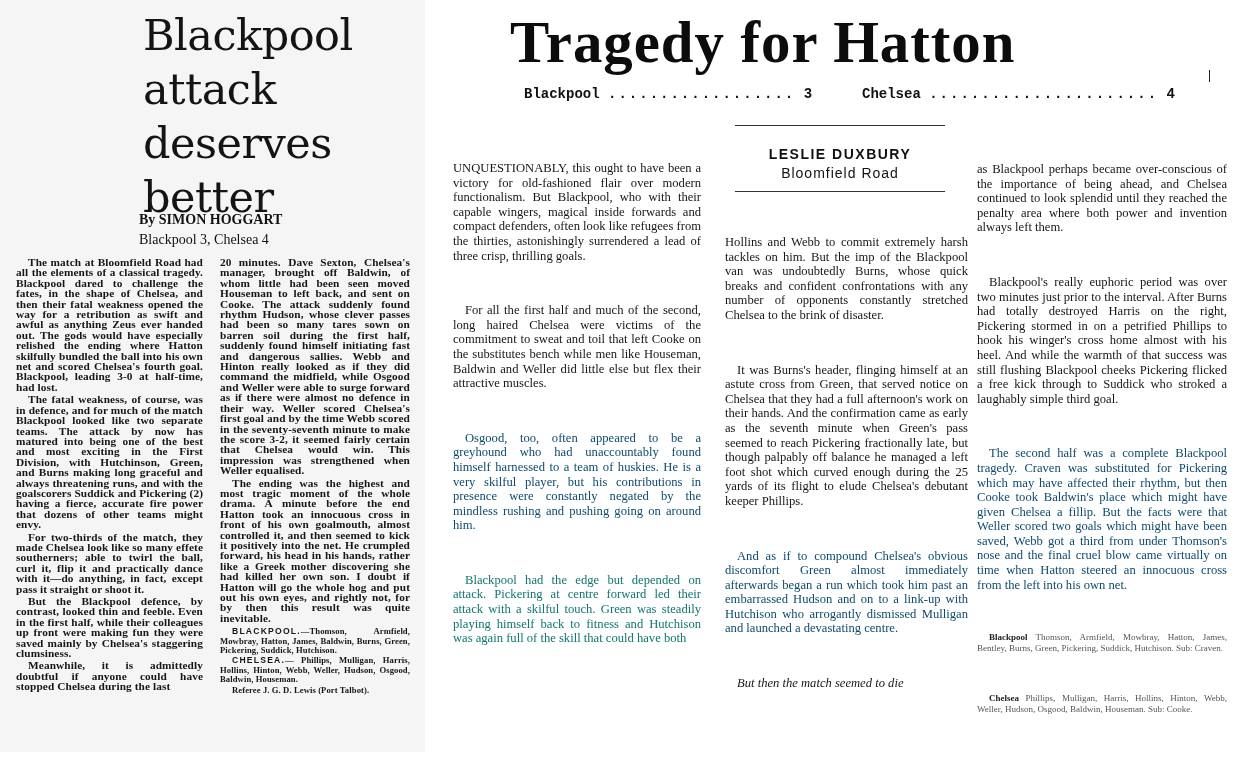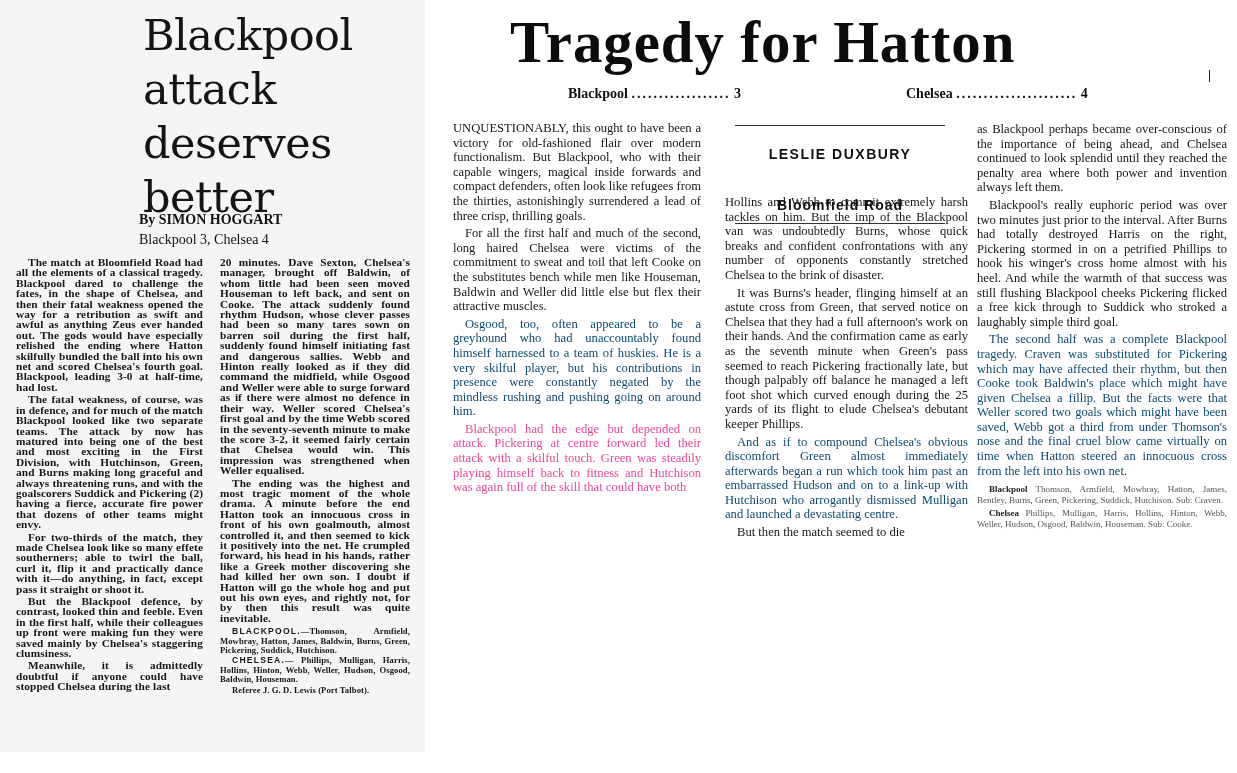--- a/index.html
+++ b/index.html
@@ -33,39 +33,39 @@
   .teams p { text-indent: 12px; margin-bottom: 1px; }
   .team-name { letter-spacing: 1.2px; font-family: "Liberation Sans", sans-serif; }
   .referee { text-indent: 12px; }
 
   
   .hl-right {
     position: absolute; left: 70px; top: 10px; margin: 0;
     font-family: "Liberation Serif", serif; font-weight: bold; font-size: 60px; line-height: 64px;
     letter-spacing: 1px; color: #0c0c0c; transform: scaleX(0.98); transform-origin: left;
   }
-  .scoreline { position: absolute; top: 86px; font-family: Liberation Serif, serif; font-weight: bold; font-size: 14px; margin-left: 44px; }
+  .scoreline { position: absolute; top: 86px; font-family: Liberation Mono, monospace; font-weight: bold; font-size: 14px; }
   .sl-home { left: 84px; }
   .sl-away { left: 422px; }
   .dots { letter-spacing: 2px; font-weight: bold; }
   .mark { position: absolute; left: 769px; top: 70px; width: 1px; height: 12px; background: #222; }
 
   .rcol { font-size: 12.6px; line-height: 14.6px; }
-  .rcol p { margin-bottom: 3px; }
+  .rcol p { margin-bottom: 3px; margin-top: 40px; }
   .rc1 { left: 13px; top: 121px; width: 248px; }
   .rc2 { left: 285px; top: 195px; width: 243px; }
   .rc3 { left: 537px; top: 122px; width: 250px; }
   .rc1 p:first-child { text-indent: 0; }
   .faded { color: #0c4a6e; }
-  .faint { color: #ec4899; }
+  .faint { color: #0f766e; }
 
   .author-box { position: absolute; left: 295px; top: 125px; width: 210px; text-align: center; }
   .rule { height: 1px; background: #333; }
   .author-name { font-family: "Liberation Sans", sans-serif; font-weight: bold; font-size: 14px; letter-spacing: 1.5px; margin-top: 19px; line-height: 18px; }
-  .author-place { font-family: "Liberation Sans", sans-serif; font-weight: bold; font-size: 14px; letter-spacing: 1px; line-height: 20px; margin-bottom: 8px; margin-top: 32px; }
+  .author-place { font-family: "Liberation Sans", sans-serif; font-weight: normal; font-size: 14px; letter-spacing: 1px; line-height: 20px; margin-bottom: 8px; }
 
   .rteams { font-size: 9px; line-height: 10.5px; color: #555; margin-top: 6px; }
   .rteams b { color: #222; }
 </style>
 </head>
 <body>
 
 <div class="panel-left">
   <h1 class="hl-left">
     <span>Blackpool</span>
@@ -121,21 +121,21 @@
     <div class="rule"></div>
     <div class="author-name">LESLIE DUXBURY</div>
     <div class="author-place">Bloomfield Road</div>
     <div class="rule"></div>
   </div>
 
   <div class="col rcol rc2">
     <p style="text-indent:0">Hollins and Webb to commit extremely harsh tackles on him. But the imp of the Blackpool van was undoubtedly Burns, whose quick breaks and confident confrontations with any number of opponents constantly stretched Chelsea to the brink of disaster.</p>
     <p>It was Burns's header, flinging himself at an astute cross from Green, that served notice on Chelsea that they had a full afternoon's work on their hands. And the confirmation came as early as the seventh minute when Green's pass seemed to reach Pickering fractionally late, but though palpably off balance he managed a left foot shot which curved enough during the 25 yards of its flight to elude Chelsea's debutant keeper Phillips.</p>
     <p class="faded">And as if to compound Chelsea's obvious discomfort Green almost immediately afterwards began a run which took him past an embarrassed Hudson and on to a link-up with Hutchison who arrogantly dismissed Mulligan and launched a devastating centre.</p>
-    <p style="">But then the match seemed to die</p>
+    <p style="font-style:italic">But then the match seemed to die</p>
   </div>
 
   <div class="col rcol rc3">
     <p style="text-indent:0">as Blackpool perhaps became over-conscious of the importance of being ahead, and Chelsea continued to look splendid until they reached the penalty area where both power and invention always left them.</p>
     <p>Blackpool's really euphoric period was over two minutes just prior to the interval. After Burns had totally destroyed Harris on the right, Pickering stormed in on a petrified Phillips to hook his winger's cross home almost with his heel. And while the warmth of that success was still flushing Blackpool cheeks Pickering flicked a free kick through to Suddick who stroked a laughably simple third goal.</p>
     <p class="faded">The second half was a complete Blackpool tragedy. Craven was substituted for Pickering which may have affected their rhythm, but then Cooke took Baldwin's place which might have given Chelsea a fillip. But the facts were that Weller scored two goals which might have been saved, Webb got a third from under Thomson's nose and the final cruel blow came virtually on time when Hatton steered an innocuous cross from the left into his own net.</p>
     <div class="rteams">
       <p><b>Blackpool</b> <span>Thomson, Armfield, Mowbray, Hatton, James, Bentley, Burns, Green, Pickering, Suddick, Hutchison. Sub: Craven.</span></p>
       <p><b>Chelsea</b> <span>Phillips, Mulligan, Harris, Hollins, Hinton, Webb, Weller, Hudson, Osgood, Baldwin, Houseman. Sub: Cooke.</span></p>
     </div>

